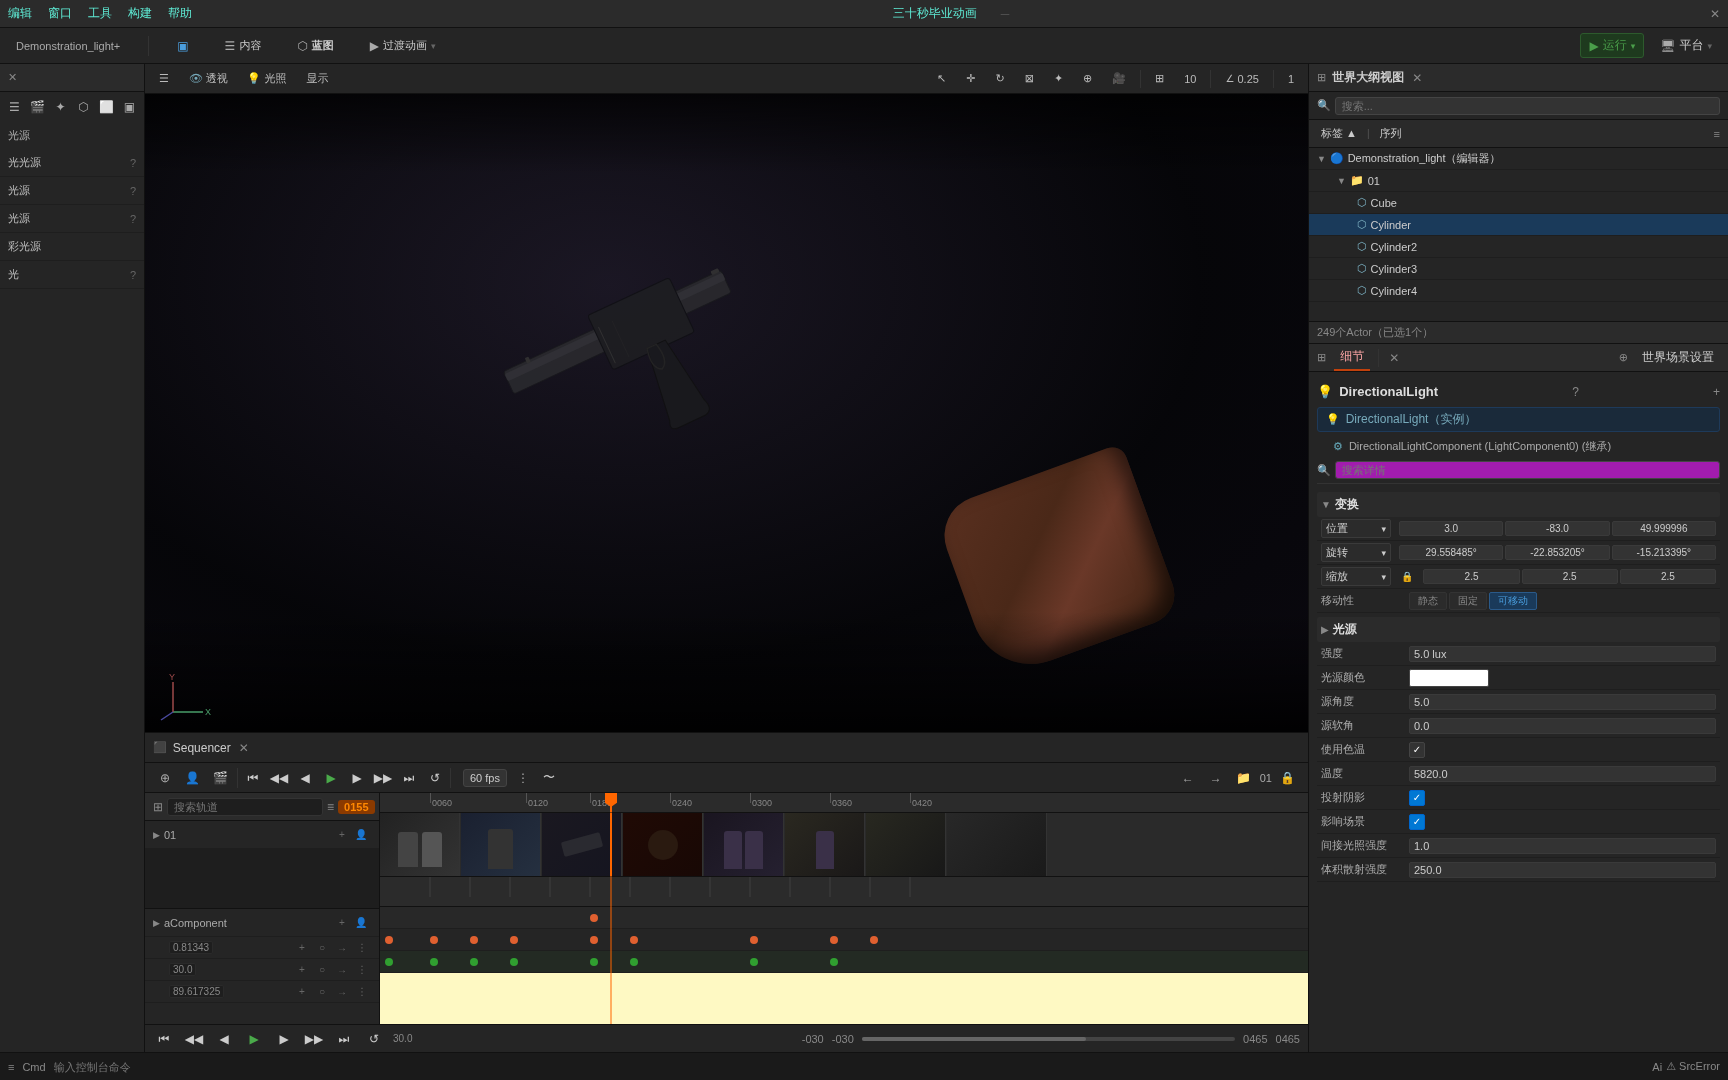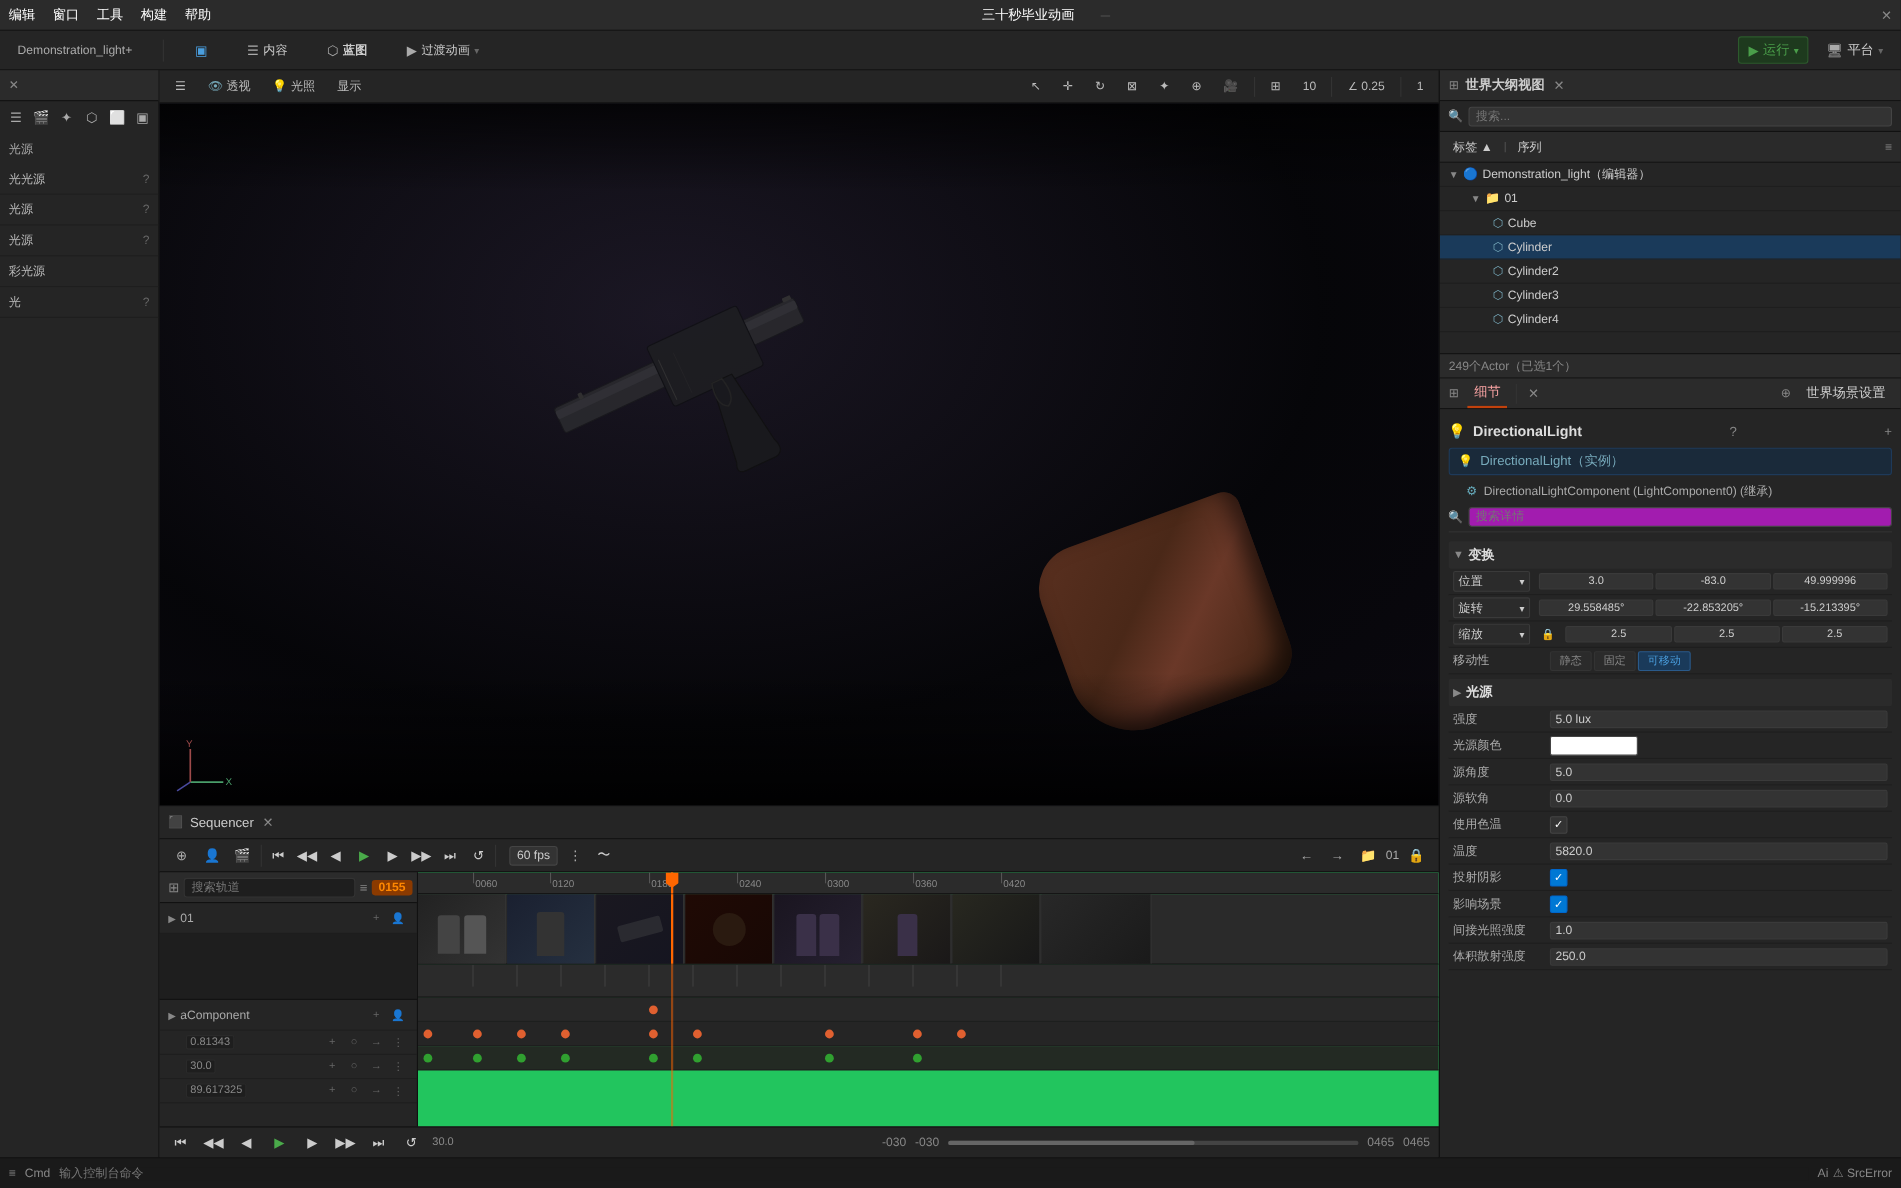--- a/index.html
+++ b/index.html
@@ -17,21 +17,21 @@
     .menu-bar {
       height: 28px;
       background: #2b2b2b;
       display: flex;
       align-items: center;
       padding: 0 8px;
       gap: 16px;
       border-bottom: 1px solid #111;
     }
     .menu-bar span {
-      color: #ffffff;
+      color: #5eead4;
       font-size: 12px;
       cursor: pointer;
     }
     .menu-title {
       margin-left: auto;
       color: #aaa;
       font-size: 12px;
     }
 
     
@@ -268,21 +268,21 @@
       display: flex;
       align-items: center;
       height: 28px;
       padding: 0 8px;
       border-bottom: 1px solid #1e1e1e;
       gap: 4px;
     }
     .seq-track-name { color: #aaa; font-size: 11px; flex: 1; }
     .seq-tracks-right {
       flex: 1;
-      background: #22c55e;
+      background: #fef9c3;
       position: relative;
       overflow: hidden;
     }
     .seq-ruler {
       height: 20px;
       background: #2b2b2b;
       border-bottom: 1px solid #111;
       display: flex;
       align-items: center;
       position: relative;
@@ -997,21 +997,21 @@
             </div>
           </div>
         </div>
 
         <div class="seq-tracks-right">
 
           <div class="seq-ruler">
             <div class="ruler-mark" style="left:50px;">
                 <span>0060</span>
               </div>
-            <div class="ruler-mark" style="left:120px;">
+            <div class="ruler-mark" style="left:146px;">
                 <span>0120</span>
               </div>
             <div class="ruler-mark" style="left:210px;">
                 <span>0180</span>
               </div>
             <div class="ruler-mark" style="left:290px;">
                 <span>0240</span>
               </div>
             <div class="ruler-mark" style="left:370px;">
                 <span>0300</span>

